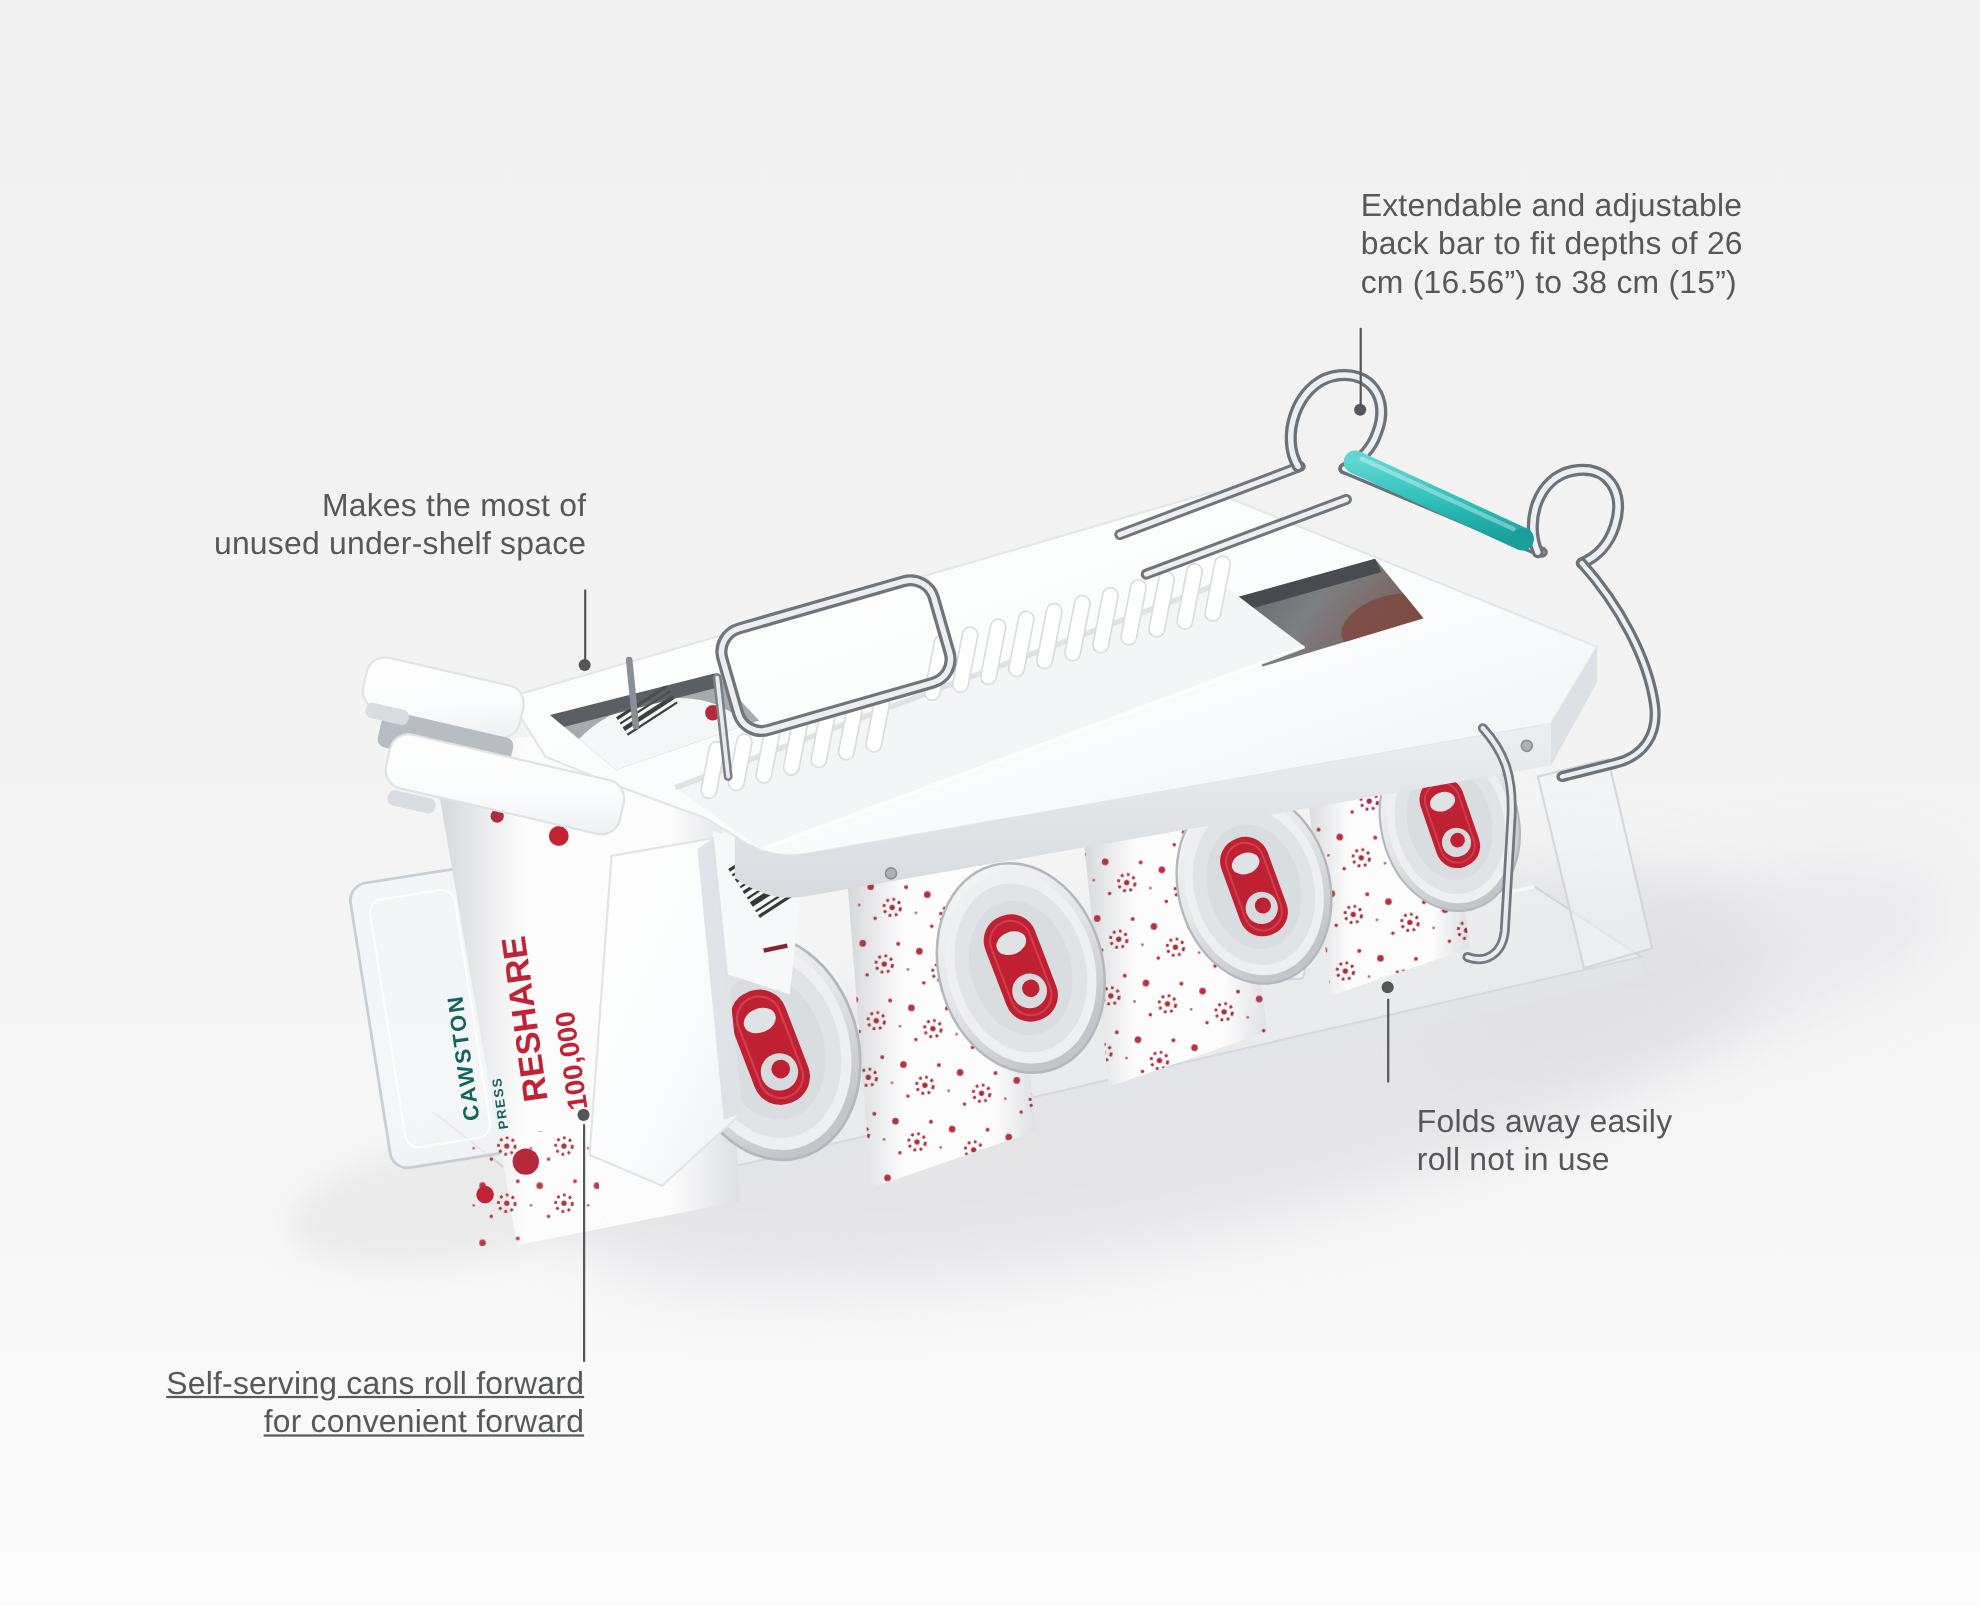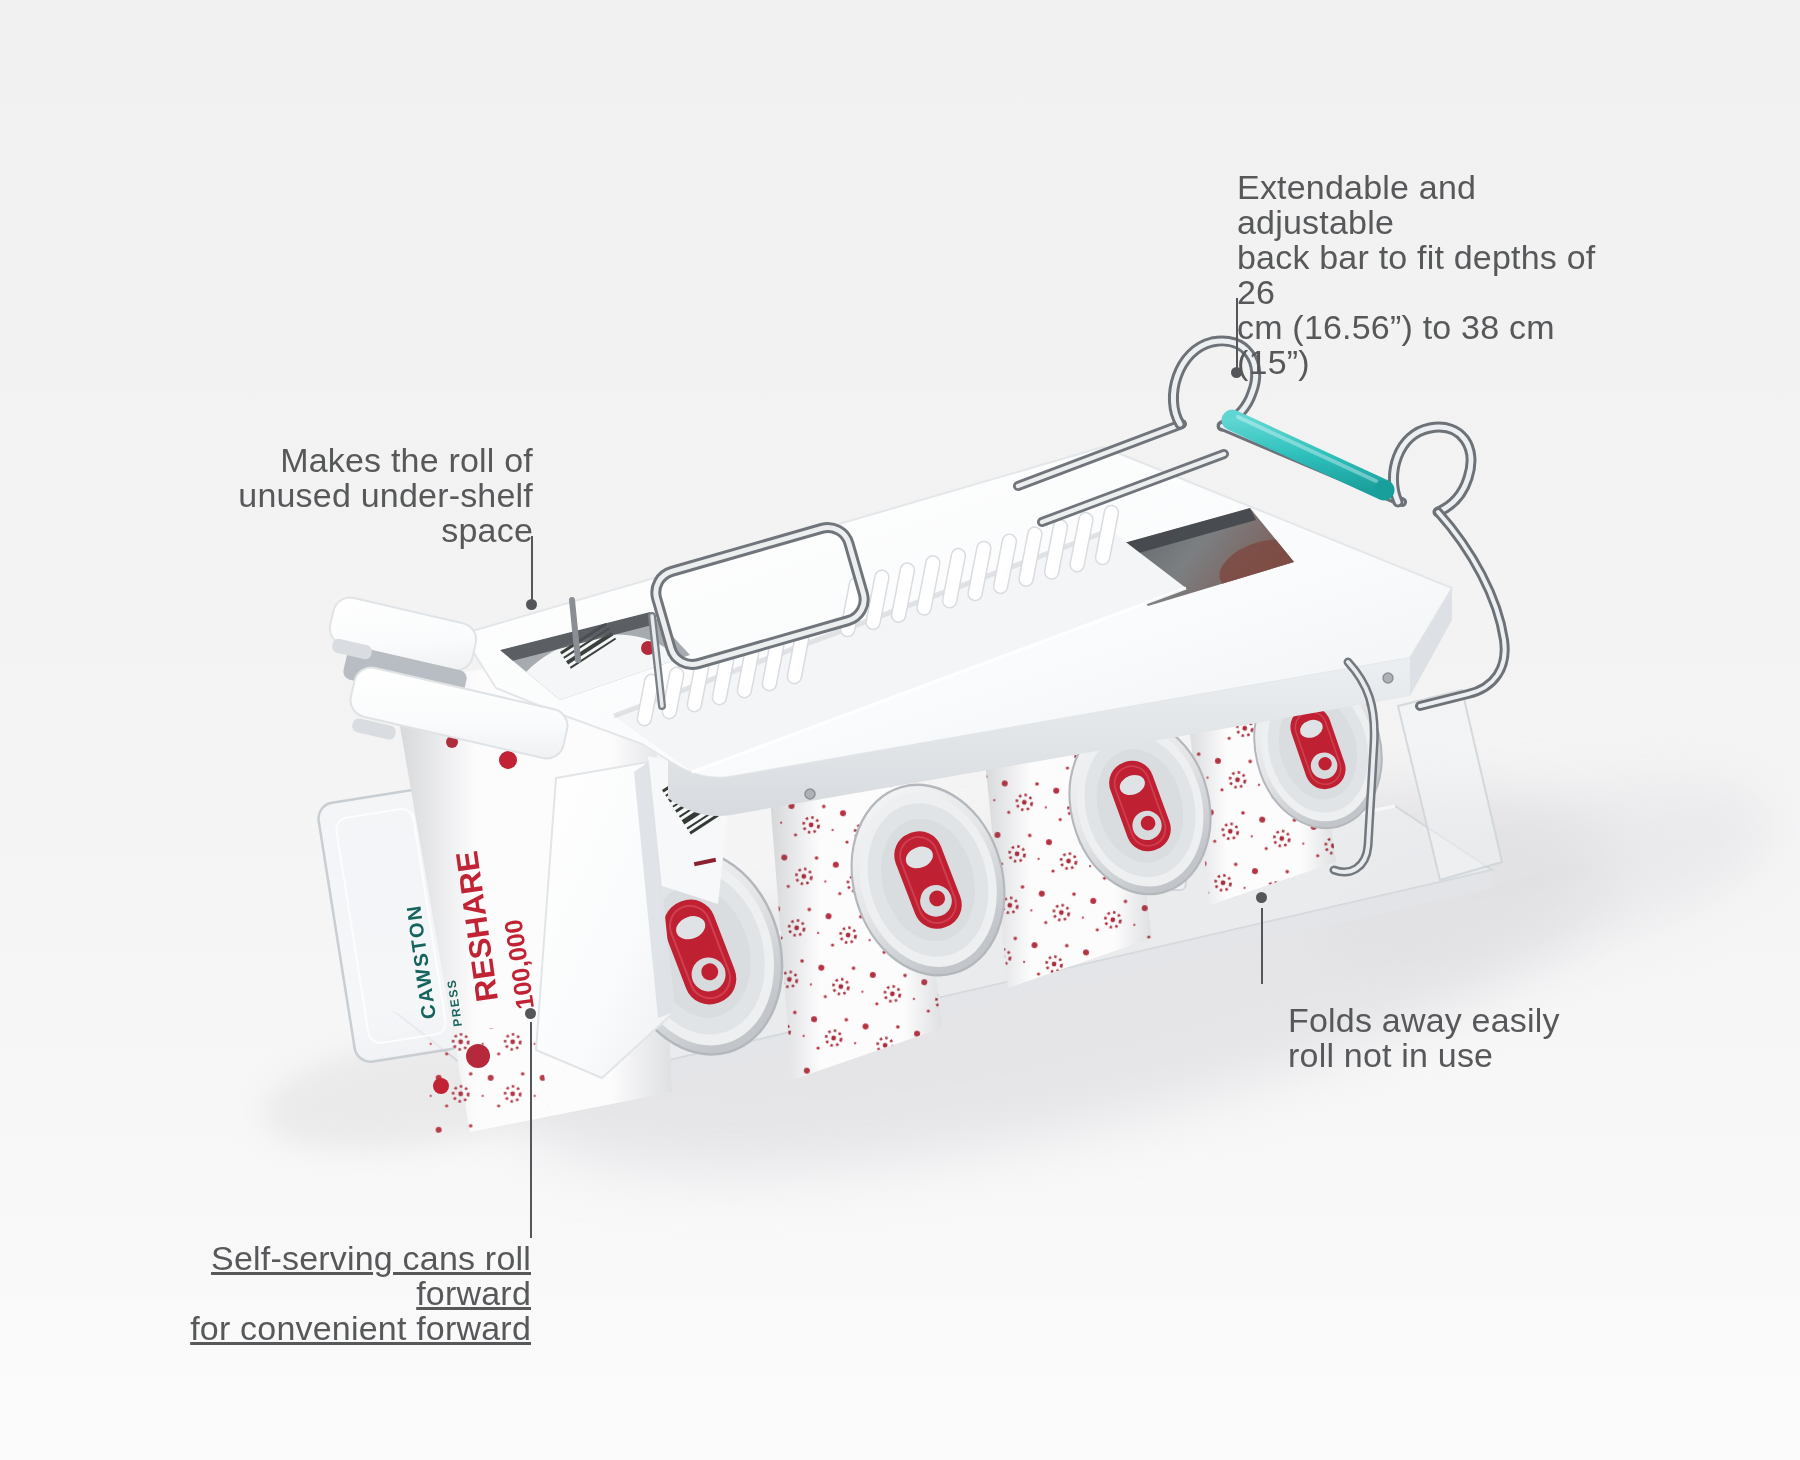--- a/index.html
+++ b/index.html
@@ -1,21 +1,21 @@
 <!DOCTYPE html>
 <html><head>
 <meta charset="utf-8">
 <style>
   html,body{margin:0;padding:0;background:#e9e9ea;}
   .canvas{
     position:relative;width:1800px;height:1460px;overflow:hidden;
     background:linear-gradient(180deg,#f1f1f2 0%,#f3f3f4 45%,#f7f7f8 75%,#fbfbfc 100%);
     font-family:"Liberation Sans","DejaVu Sans",sans-serif;
   }
-  .callout{position:absolute;color:#57585a;font-size:34px;line-height:35px;font-weight:400;letter-spacing:.2px;}
+  .callout{position:absolute;color:#57585a;font-size:29px;line-height:35px;font-weight:400;letter-spacing:.2px;}
   .callout.align-right{text-align:right;}
   .callout.align-left{text-align:left;}
   .callout-line{position:absolute;width:2px;background:#55565a;}
   .callout-dot{position:absolute;width:11px;height:11px;border-radius:50%;background:#55565a;}
   svg{position:absolute;left:0;top:0;}
   .no-select{user-select:none;}
 </style>
 </head>
 <body>
 
@@ -329,21 +329,21 @@
 
   <div class="callout align-left" style="left:1237px; top:170px; width:380px;">
     <div>Extendable and adjustable</div>
     <div>back bar to fit depths of 26</div>
     <div>cm (16.56”) to 38 cm (15”)</div>
   </div>
   <div class="callout-line" style="left:1236px; top:298px; height:70px;"></div>
   <div class="callout-dot" style="left:1231px; top:367px;"></div>
 
   <div class="callout align-right" style="left:163px; top:443px; width:370px;">
-    <div>Makes the roll of</div>
+    <div>Makes the most of</div>
     <div>unused under-shelf space</div>
   </div>
   <div class="callout-line" style="left:531px; top:536px; height:64px;"></div>
   <div class="callout-dot" style="left:526px; top:599px;"></div>
 
   <div class="callout align-left" style="left:1262px; top:1003px; width:320px;margin-left:26px;">
     <div>Folds away easily</div>
     <div>roll not in use</div>
   </div>
   <div class="callout-dot" style="left:1256px; top:892px;"></div>

